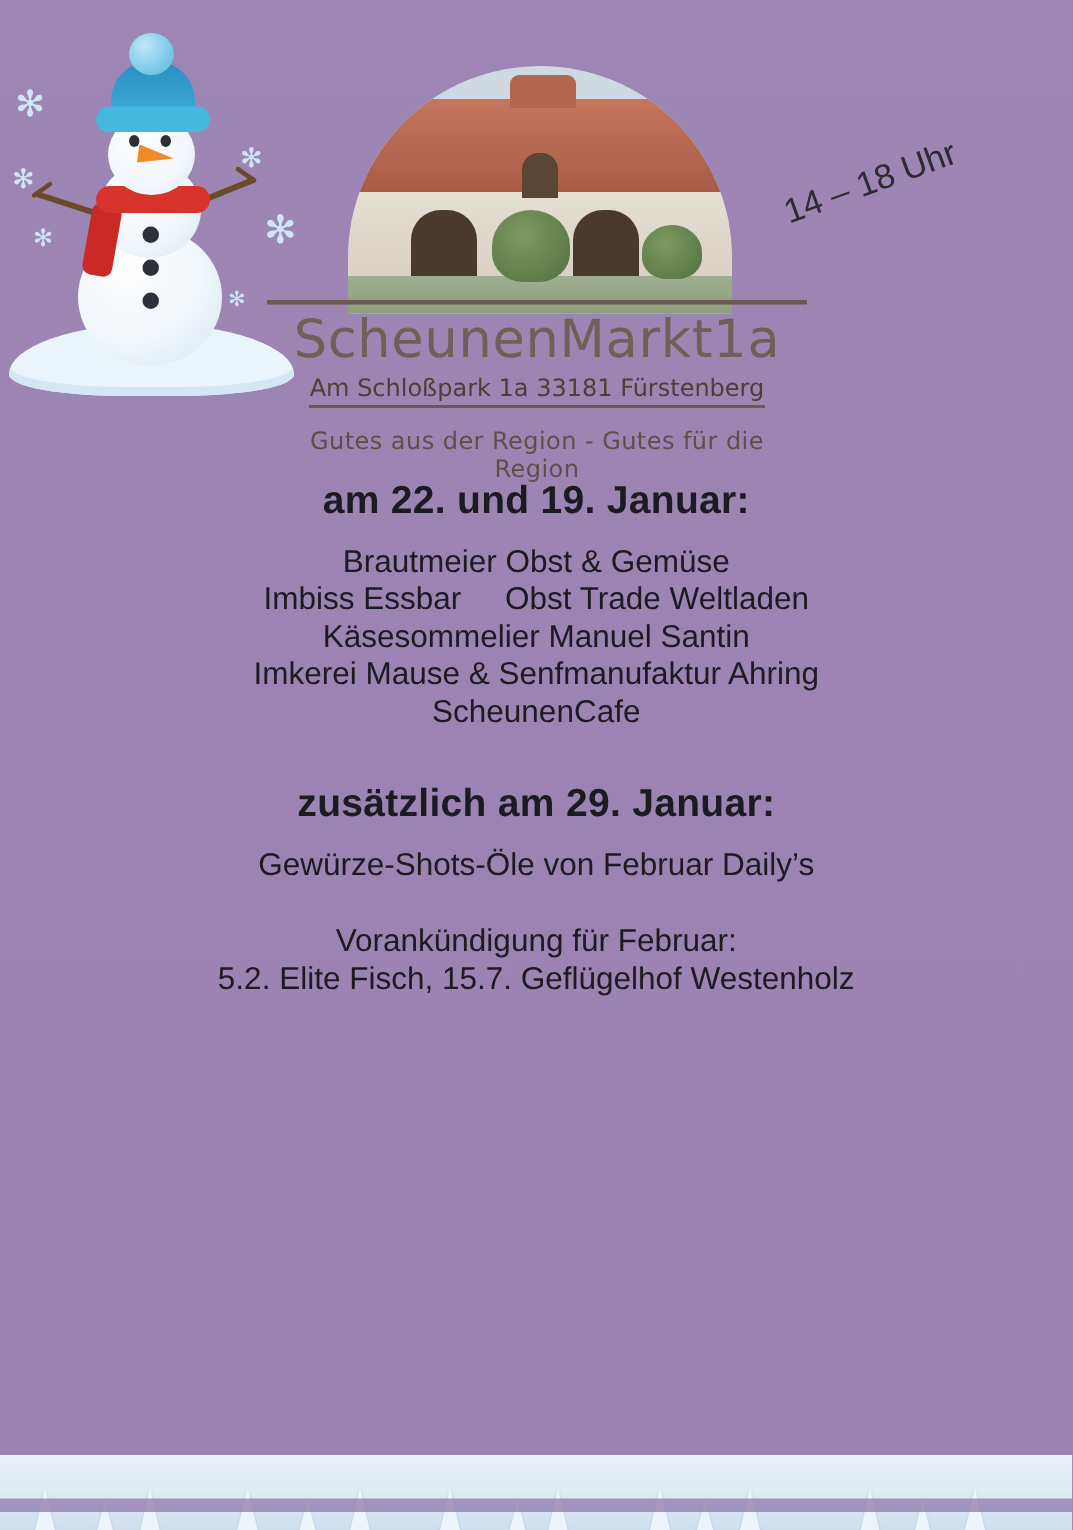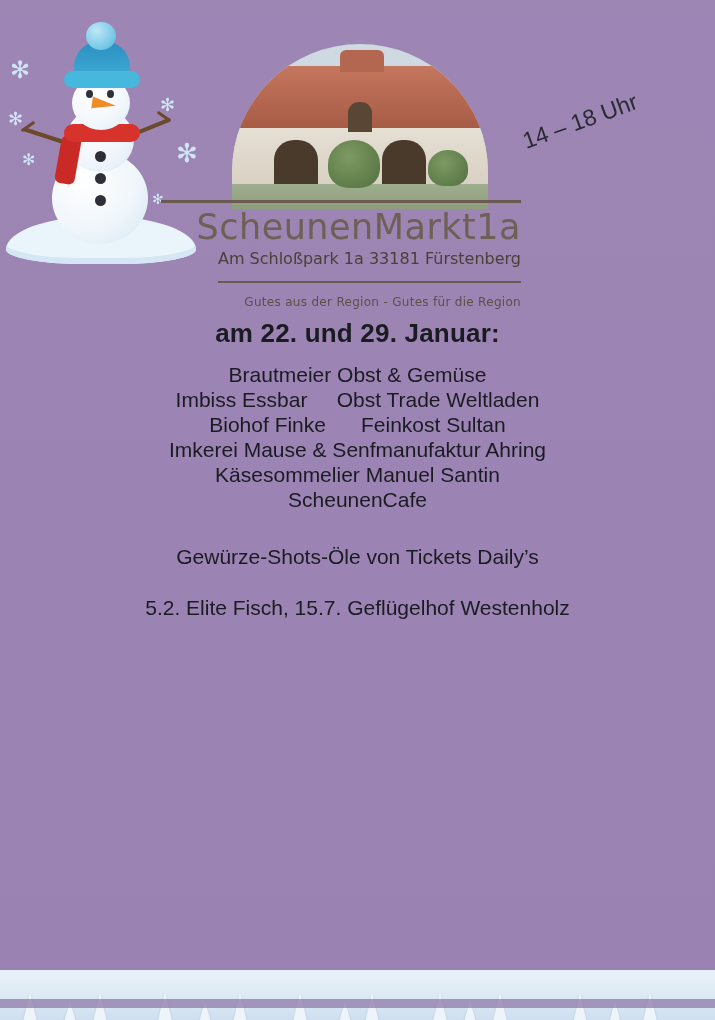--- a/index.html
+++ b/index.html
@@ -247,50 +247,50 @@
     height: 48px;
     background: radial-gradient(circle at 40% 35%, #7d9a63 0%, #52703f 100%);
     border-radius: 50% 50% 40% 40%;
   }
   .barn-bush.b1 { left: 96px; }
   .barn-bush.b2 { left: 196px; width: 40px; height: 36px; top: 106px; }
 
   
   .logo-block {
     position: absolute;
-    left: 161px;
+    left: 178px;
     top: 200px;
     width: 360px;
-    text-align: right;
+    text-align: center;
   }
   .logo-rule {
     height: 3px;
     background: #6b5a50;
     width: 100%;
   }
   .logo-title {
     font-family: "DejaVu Sans", sans-serif;
     font-size: 35px;
     color: #6f5f55;
     letter-spacing: 0.5px;
     margin: 4px 0 2px 0;
     font-weight: 400;
   }
   .logo-address {
     font-family: "DejaVu Sans", sans-serif;
     font-size: 16px;
     color: #4a4038;
-    padding-bottom: 13px;
+    padding-bottom: 2px;
     border-bottom: 2px solid #6b5a50;
     display: inline-block;
     line-height: 1.2;
   }
   .logo-slogan {
     font-family: "DejaVu Sans", sans-serif;
-    font-size: 12px;
+    font-size: 16px;
     color: #5d5048;
     margin-top: 12px;
     letter-spacing: 0.3px;
   }
 
   
   .time-badge {
     position: absolute;
     left: 520px;
     top: 108px;
@@ -425,38 +425,39 @@
       <div class="logo-address">Am Schloßpark 1a 33181 Fürstenberg</div>
       <div class="logo-slogan">Gutes aus der Region - Gutes für die Region</div>
     </div>
 
     <div class="time-badge">14 – 18 Uhr</div>
   </div>
 
   <div class="content">
 
     <div class="section">
-      <div class="heading">am 22. und 29. Januar:</div>
+      <div class="heading">am 22. und 19. Januar:</div>
       <div class="line">Brautmeier Obst &amp; Gemüse</div>
       <div class="line">Imbiss Essbar     Obst Trade Weltladen</div>
-      <div class="line">Biohof Finke      Feinkost Sultan</div>
+      <div class="line">Käsesommelier Manuel Santin</div>
       <div class="line">Imkerei Mause &amp; Senfmanufaktur Ahring</div>
-      <div class="line">Käsesommelier Manuel Santin</div>
       <div class="line">ScheunenCafe</div>
     </div>
 
     <div class="gap-lg"></div>
 
     <div class="section">
-      <div class="line">Gewürze-Shots-Öle von Tickets Daily’s</div>
+      <div class="heading">zusätzlich am 29. Januar:</div>
+      <div class="line">Gewürze-Shots-Öle von Februar Daily’s</div>
     </div>
 
     <div class="gap-md"></div>
 
     <div class="section">
+      <div class="line">Vorankündigung für Februar:</div>
       <div class="line">5.2. Elite Fisch, 15.7. Geflügelhof Westenholz</div>
     </div>
   </div>
 
   <div class="trees">
     <div class="ground"></div>
 
     <div class="tree" style="left:30px;">
         <i style="--w:40px; --h:170px;"></i>
       </div>

